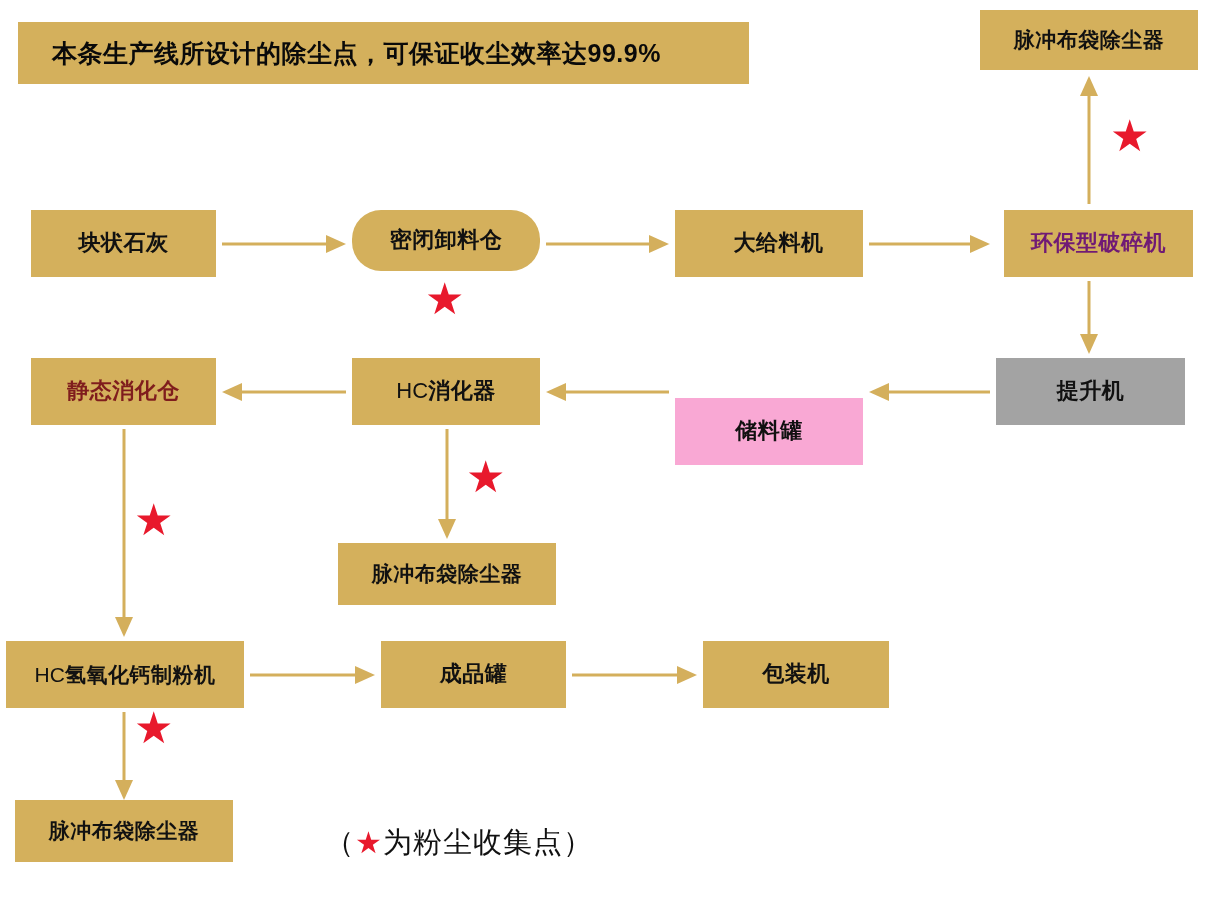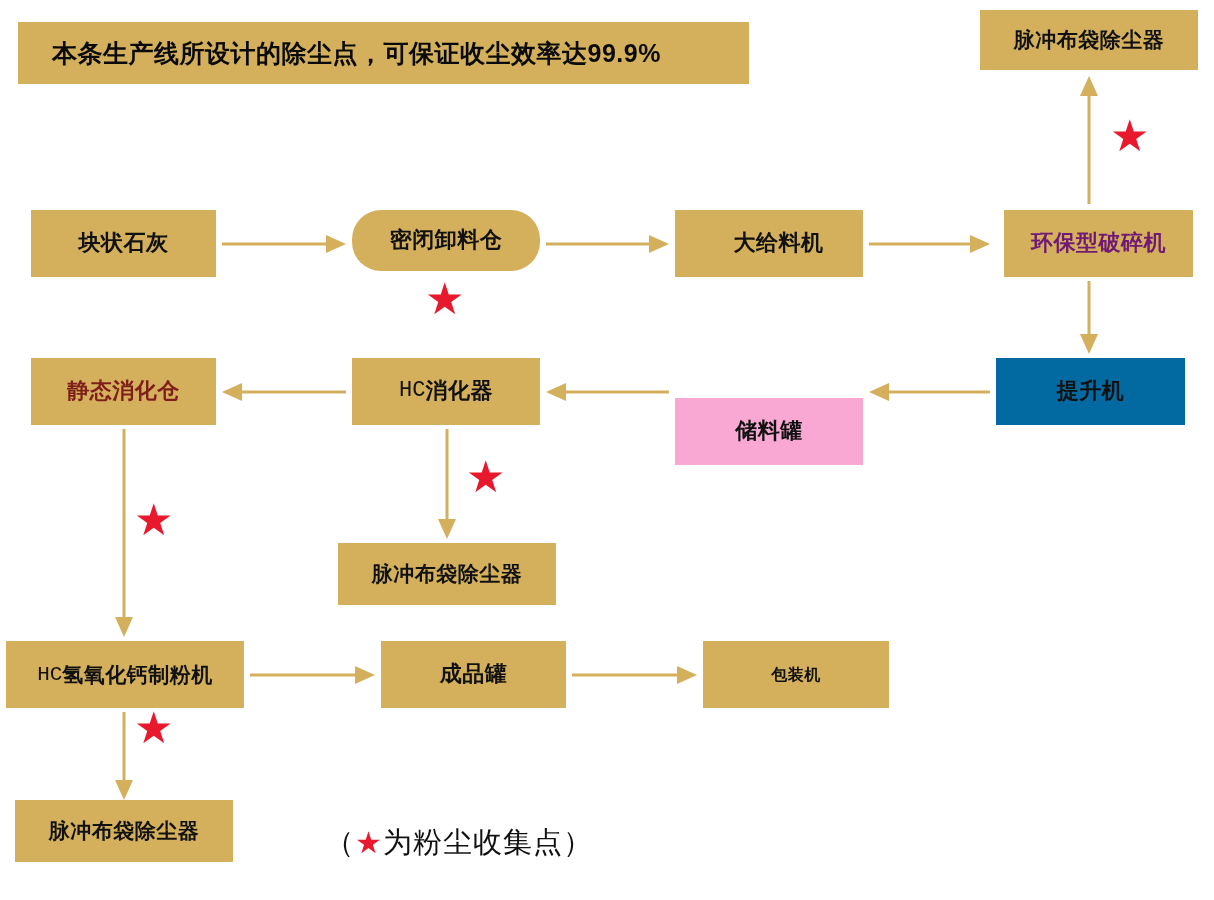--- a/index.html
+++ b/index.html
@@ -40,21 +40,21 @@
     font-weight: 700;
   }
   .banner-text {
     padding-left: 34px;
     font-size: 25px;
     letter-spacing: 0.5px;
     white-space: nowrap;
   }
   .hc {
     font-weight: 400;
-    font-family: Liberation Mono, monospace;
+    font-family: Liberation Sans, sans-serif;
     letter-spacing: 0px;
   }
   .arrow {
     position: absolute;
     overflow: visible;
   }
   .star {
     position: absolute;
     color: #E8192C;
     line-height: 1;
@@ -102,34 +102,34 @@
       <div class="node" style="left: 31px; top: 358px; width: 185px; height: 67px; font-size: 22px; background: rgb(212, 176, 92); color: #7f1d1d;">
         <span>静态消化仓</span>
       </div>
       <div class="node" style="left: 352px; top: 358px; width: 188px; height: 67px; font-size: 22px; background: rgb(212, 176, 92); color: rgb(17, 17, 17);">
         <span class="hc">HC</span>
         <span>消化器</span>
       </div>
       <div class="node" style="left: 675px; top: 358px; width: 188px; height: 67px; font-size: 22px; background: #f9a8d4; color: rgb(17, 17, 17); margin-top: 40px;">
         <span>储料罐</span>
       </div>
-      <div class="node" style="left: 996px; top: 358px; width: 189px; height: 67px; font-size: 22px; background: #0369a1; color: rgb(17, 17, 17);">
+      <div class="node" style="left: 996px; top: 358px; width: 189px; height: 67px; font-size: 22px; background: #a3a3a3; color: rgb(17, 17, 17);">
         <span>提升机</span>
       </div>
       <div class="node" style="left: 338px; top: 543px; width: 218px; height: 62px; font-size: 21px; background: rgb(212, 176, 92); color: rgb(17, 17, 17);">
         <span>脉冲布袋除尘器</span>
       </div>
       <div class="node" style="left: 6px; top: 641px; width: 238px; height: 67px; font-size: 21px; background: rgb(212, 176, 92); color: rgb(17, 17, 17);">
         <span class="hc">HC</span>
         <span>氢氧化钙制粉机</span>
       </div>
       <div class="node" style="left: 381px; top: 641px; width: 185px; height: 67px; font-size: 22px; background: rgb(212, 176, 92); color: rgb(17, 17, 17); font-family: Liberation Serif, serif;">
         <span>成品罐</span>
       </div>
-      <div class="node" style="left: 703px; top: 641px; width: 186px; height: 67px; font-size: 16px; background: rgb(212, 176, 92); color: rgb(17, 17, 17);">
+      <div class="node" style="left: 703px; top: 641px; width: 186px; height: 67px; font-size: 22px; background: rgb(212, 176, 92); color: rgb(17, 17, 17);">
         <span>包装机</span>
       </div>
       <div class="node" style="left: 15px; top: 800px; width: 218px; height: 62px; font-size: 21px; background: rgb(212, 176, 92); color: rgb(17, 17, 17);">
         <span>脉冲布袋除尘器</span>
       </div>
     </div>
   <div id="arrows-layer">
       <svg class="arrow" width="124" height="30" viewBox="0 0 124 30" style="left: 222px; top: 229px;">
         <rect fill="#D4AF5C" x="0" y="13.5" width="106" height="3"></rect>
         <polygon fill="#D4AF5C" points="124,15 104,6 104,24"></polygon>

